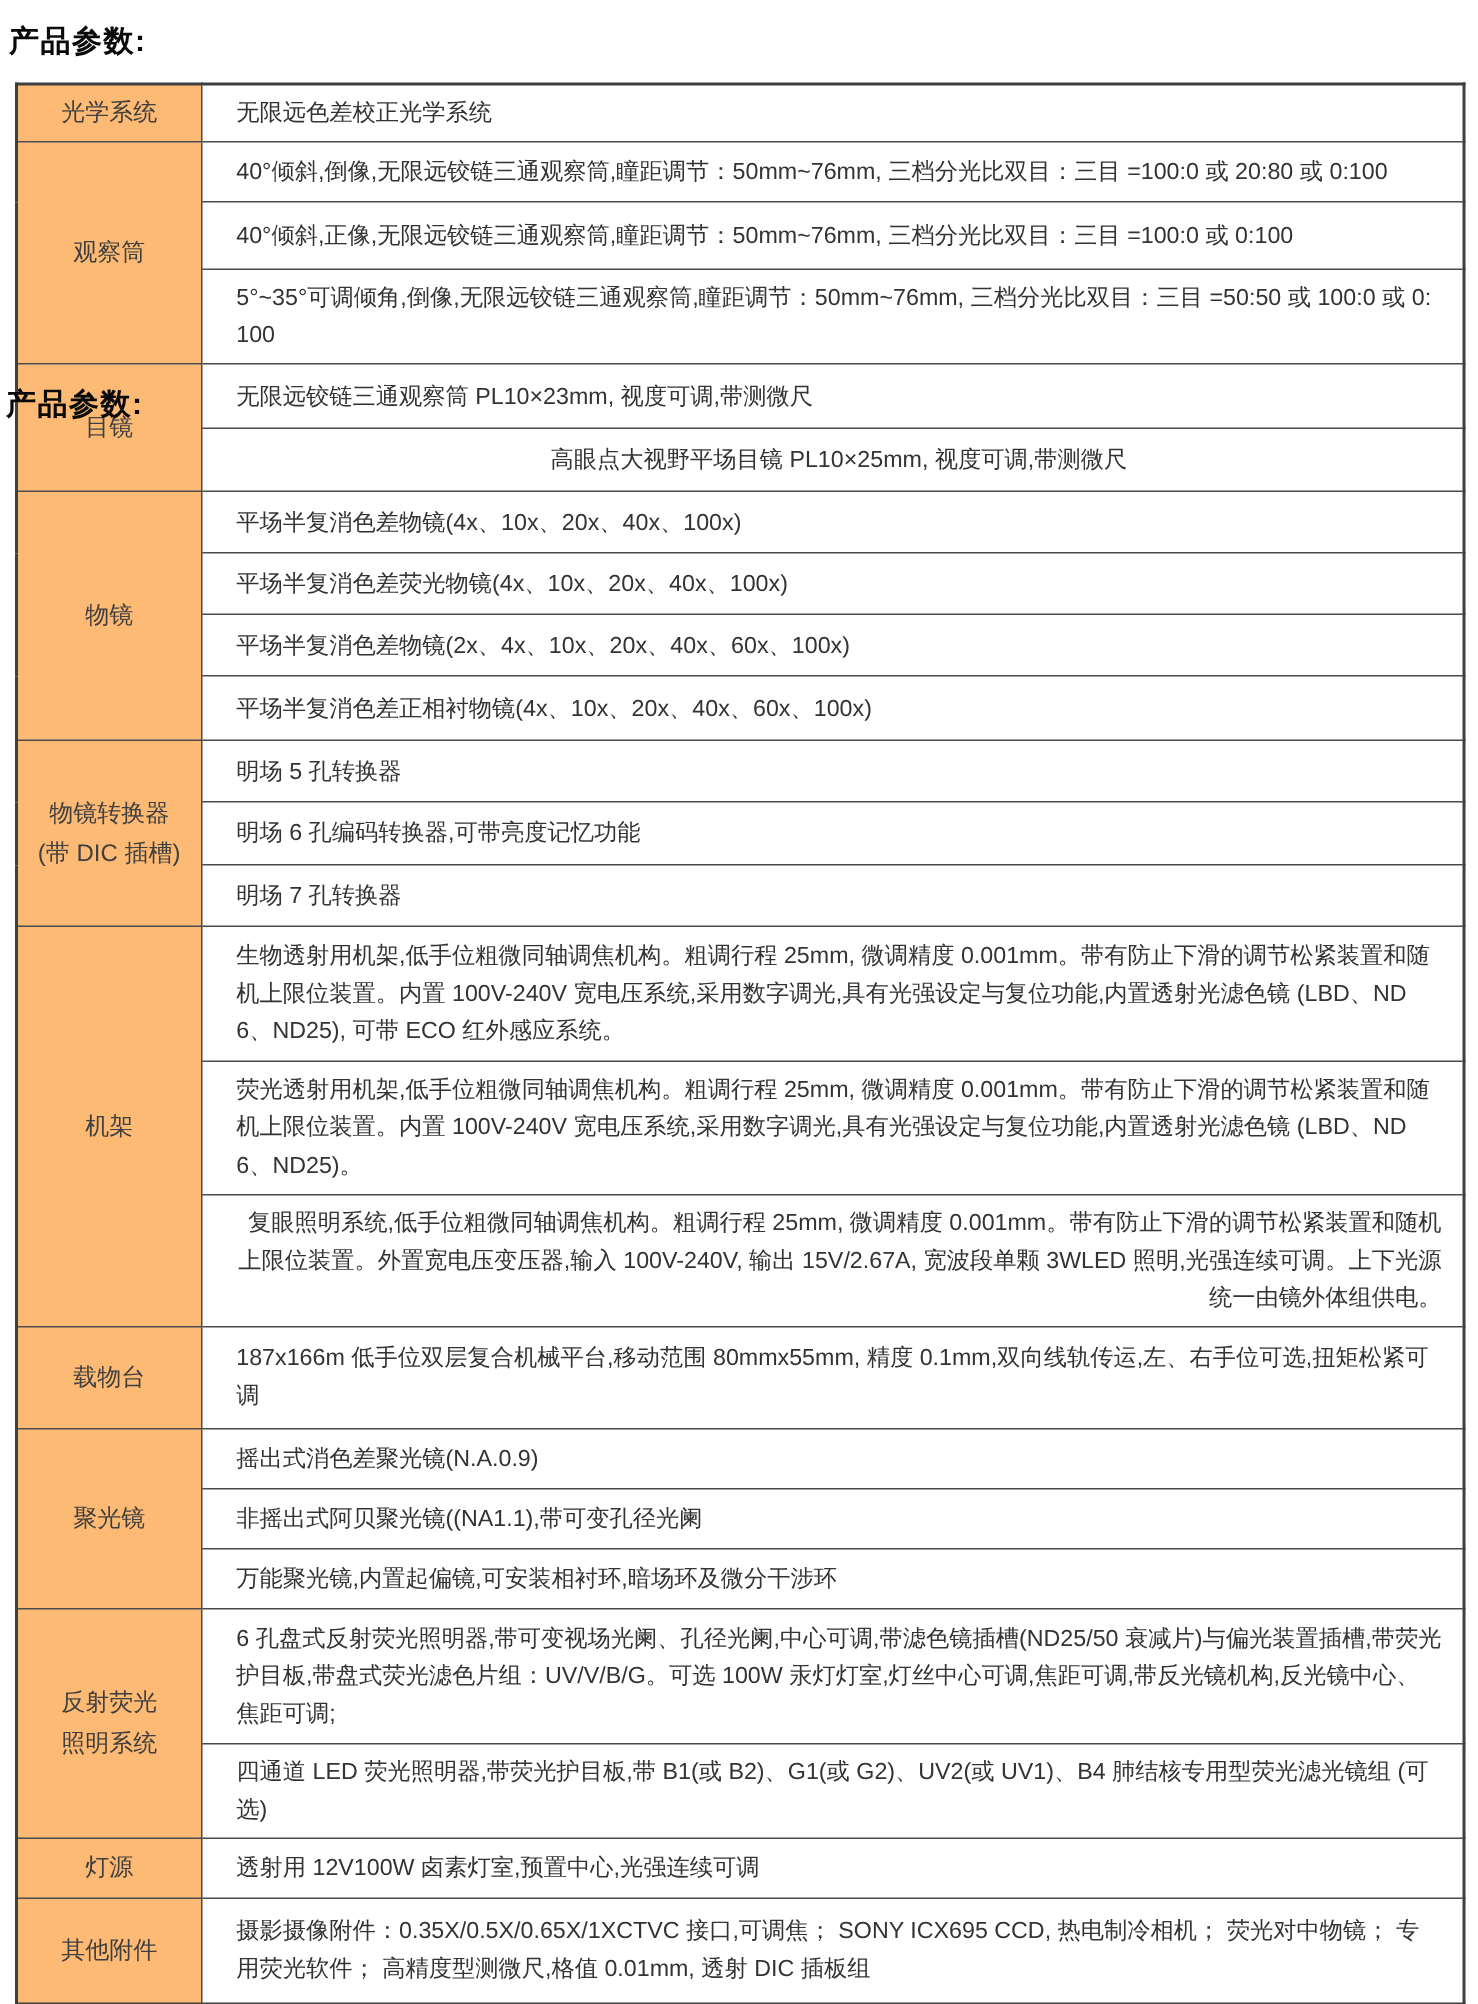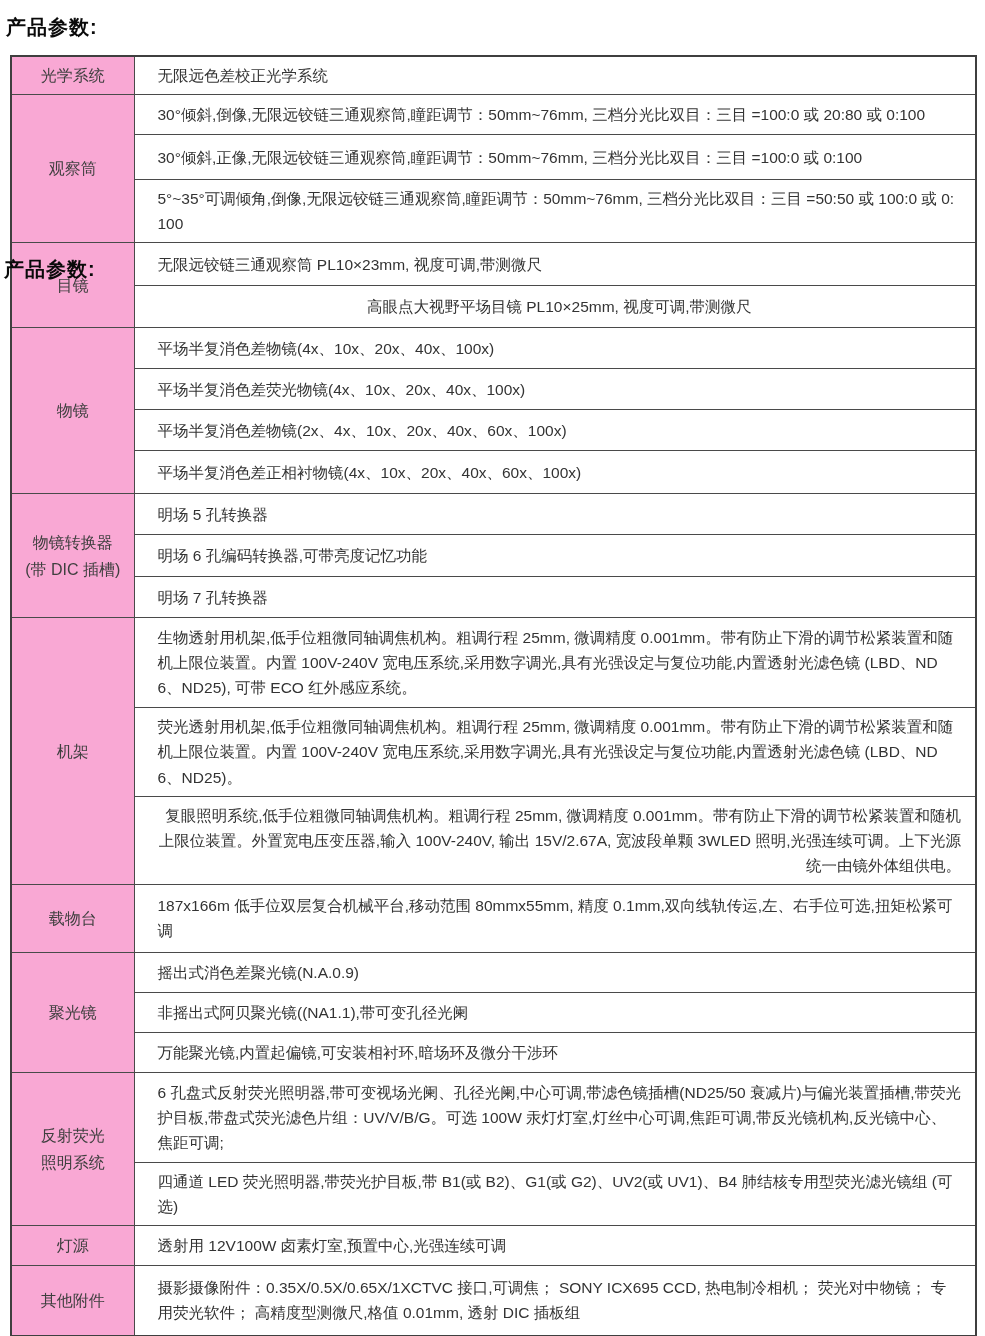--- a/index.html
+++ b/index.html
@@ -45,21 +45,21 @@
     border-collapse: collapse;
     table-layout: fixed;
   }
   table.spec, table.spec td {
     border: 1px solid #4a4a4a;
   }
   table.spec {
     border: 2px solid #3f3f3f;
   }
   td.label-cell {
-    background: #f9a8d4;
+    background: #fdba74;
     text-align: center;
     vertical-align: middle;
     font-size: 16px;
     color: #3f3f3f;
     white-space: pre-line;
     line-height: 1.7;
     padding: 2px 4px;
   }
   td.value-cell {
     background: #ffffff;
@@ -83,24 +83,24 @@
       <col style="width:123px">
       <col>
     </colgroup>
     <tbody id="spec-body">
         <tr style="height: 38px;">
           <td class="label-cell" rowspan="1">光学系统</td>
           <td class="value-cell">无限远色差校正光学系统</td>
         </tr>
         <tr style="height: 40px;">
           <td class="label-cell" rowspan="3">观察筒</td>
-          <td class="value-cell">30°倾斜,倒像,无限远铰链三通观察筒,瞳距调节：50mm~76mm, 三档分光比双目：三目 =100:0 或 20:80 或 0:100</td>
+          <td class="value-cell">40°倾斜,倒像,无限远铰链三通观察筒,瞳距调节：50mm~76mm, 三档分光比双目：三目 =100:0 或 20:80 或 0:100</td>
         </tr>
         <tr style="height: 45px;">
-          <td class="value-cell">30°倾斜,正像,无限远铰链三通观察筒,瞳距调节：50mm~76mm, 三档分光比双目：三目 =100:0 或 0:100</td>
+          <td class="value-cell">40°倾斜,正像,无限远铰链三通观察筒,瞳距调节：50mm~76mm, 三档分光比双目：三目 =100:0 或 0:100</td>
         </tr>
         <tr style="height: 57px; padding-left: 15px;">
           <td class="value-cell">5°~35°可调倾角,倒像,无限远铰链三通观察筒,瞳距调节：50mm~76mm, 三档分光比双目：三目 =50:50 或 100:0 或 0:100</td>
         </tr>
         <tr style="height: 43px;">
           <td class="label-cell" rowspan="2">目镜</td>
           <td class="value-cell">无限远铰链三通观察筒 PL10×23mm, 视度可调,带测微尺</td>
         </tr>
         <tr style="height: 42px; text-align: center;">
           <td class="value-cell">高眼点大视野平场目镜 PL10×25mm, 视度可调,带测微尺</td>

